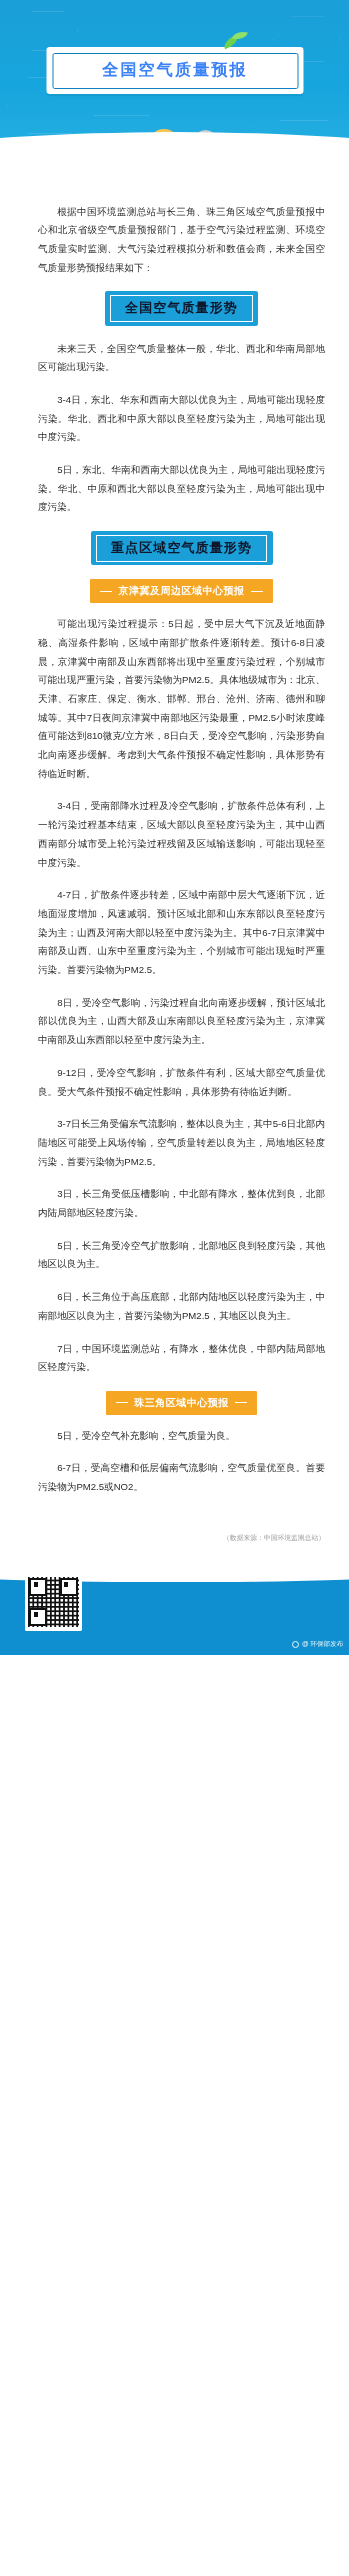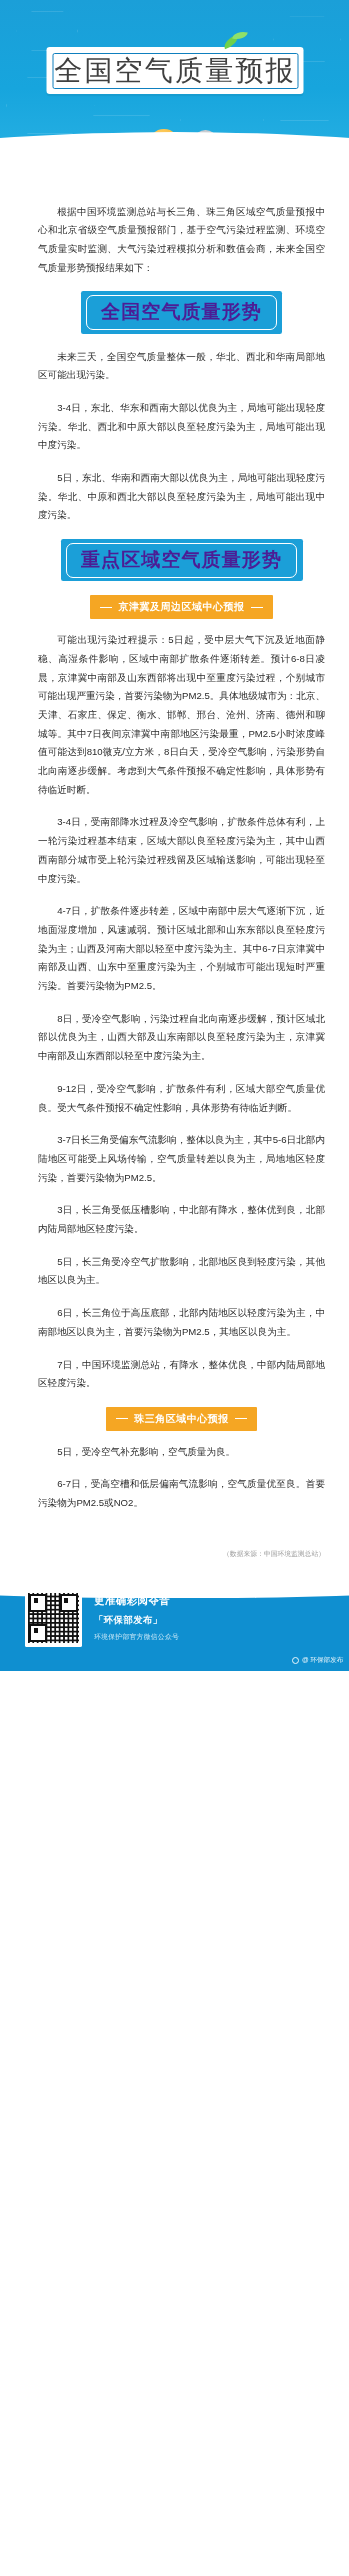--- a/index.html
+++ b/index.html
@@ -69,24 +69,24 @@
   .title-band-inner {
     width: 244px;
     height: 34px;
     border: 1.6px solid #0e7fbe;
     border-radius: 2.2px;
     display: flex;
     align-items: center;
     justify-content: center;
   }
   .main-title {
-    font-size: 28px;
-    font-weight: normal;
+    font-size: 16px;
+    font-weight: bold;
     letter-spacing: 2.2px;
-    color: #404040;
+    color: #3b82f6;
     white-space: nowrap;
     font-family: "Liberation Sans", sans-serif;
   }
   .leaf {
     position: absolute;
     left: 223px;
     top: 31px;
     width: 26px;
     height: 18.6px;
   }
@@ -162,25 +162,25 @@
     display: flex;
     justify-content: center;
   }
   .sec-head-box {
     background: #1b9fd8;
     border-radius: 2.2px;
     padding: 3.8px 5.5px;
   }
   .sec-head-box .inner {
     border: 1.1px solid #ffffff;
-    border-radius: 7px;
+    border-radius: 0;
     padding: 3.3px 14px;
-    font-size: 19px;
+    font-size: 13px;
     font-weight: bold;
-    color: #4c1d95;
+    color: #0f172a;
     letter-spacing: 1.1px;
     white-space: nowrap;
   }
 
   
   .sub-head {
     margin: 14px 0 12px 0;
     display: flex;
     justify-content: center;
   }
@@ -398,25 +398,20 @@
   <div class="footer">
     <div class="footer-wave"></div>
     <div class="footer-inner">
       <div class="qr">
         <div class="qr-grid">
           <div class="qr-eye tl"></div>
           <div class="qr-eye tr"></div>
           <div class="qr-eye bl"></div>
         </div>
       </div>
-      <div class="foot-text">
-        <div class="foot-line1">更准确彩阅夺音</div>
-        <div class="foot-line2">「环保部发布」</div>
-        <div class="foot-line3">环境保护部官方微信公众号</div>
-      </div>
     </div>
     <div class="wb-badge">
       <span class="wb-eye"></span>
       <span>@ 环保部发布</span>
     </div>
   </div>
 
 </div>
 
 

